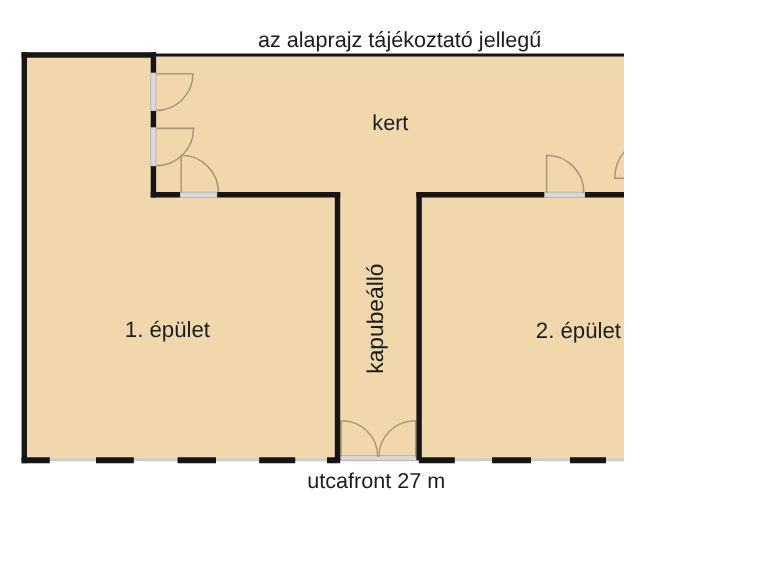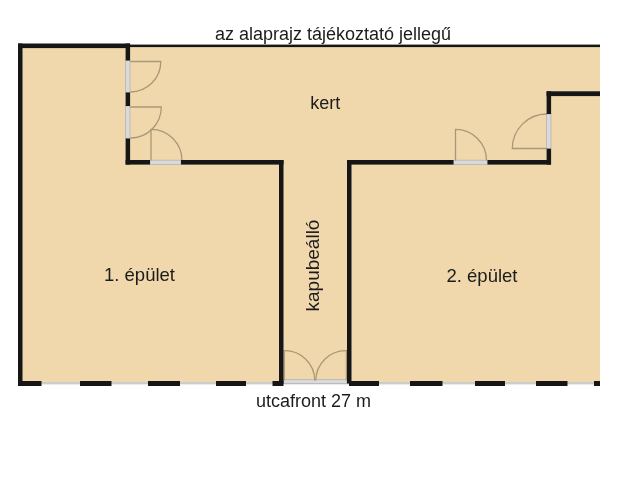--- a/index.html
+++ b/index.html
@@ -1,16 +1,16 @@
 <!DOCTYPE html>
 <html><head>
 <meta charset="utf-8">
 <style>
   html,body{margin:0;padding:0;background:#ffffff;}
-  .wrap{width:600px;height:480px;position:relative;background:#4d7c0f;overflow:hidden;}
+  .wrap{width:520px;height:480px;position:relative;background:#4d7c0f;overflow:hidden;}
   svg{display:block;}
   text{font-family:"Liberation Sans", sans-serif; fill:#1c1c1c;}
 </style>
 </head>
 <body>
 <div class="wrap">
 <svg width="640" height="480" viewBox="0 0 640 480" xmlns="http://www.w3.org/2000/svg">
 
   <rect x="0" y="0" width="640" height="480" fill="#ffffff"></rect>
 

